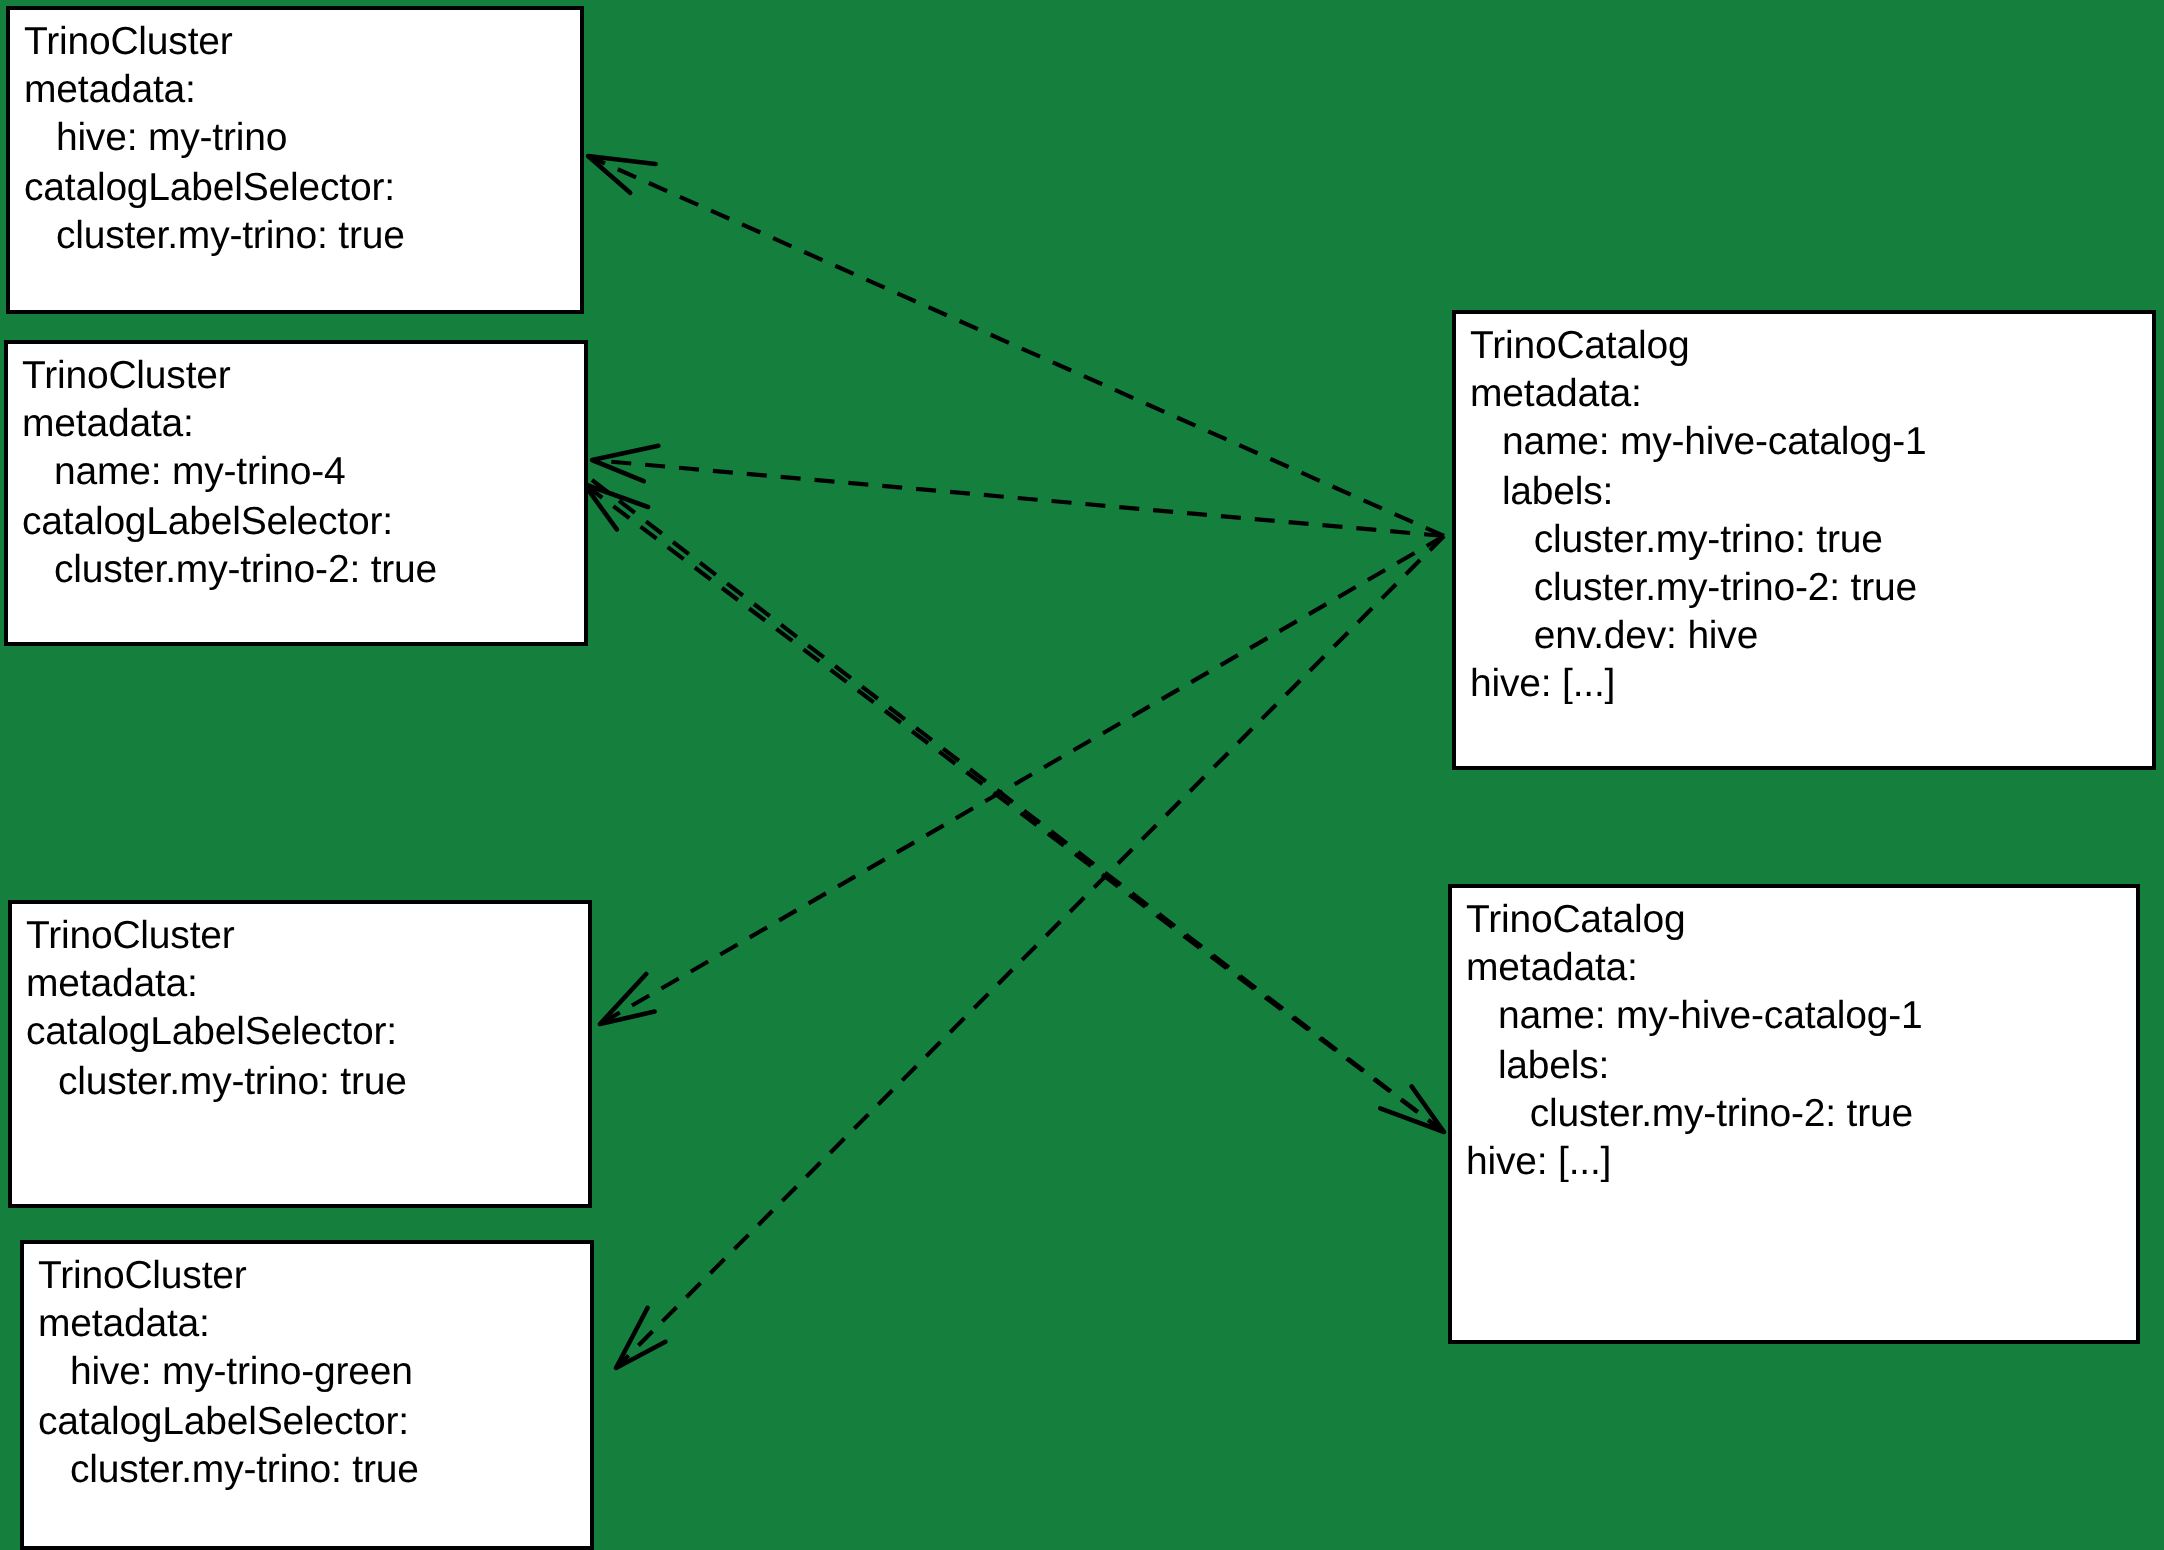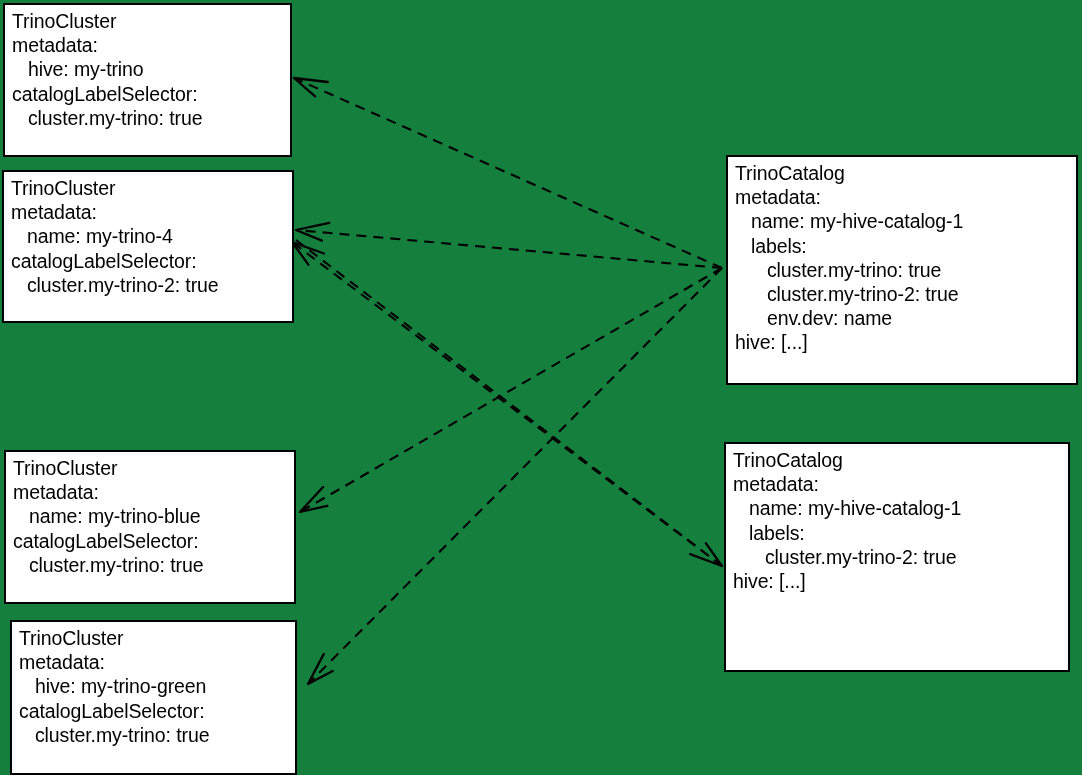--- a/index.html
+++ b/index.html
@@ -74,39 +74,38 @@
       <div class="node" style="left: 2px; top: 170px; width: 292px; height: 153px; border-color: rgb(0, 0, 0);">
         <div class="line">TrinoCluster</div>
         <div class="line">metadata:</div>
         <div class="line">   name: my-trino-4</div>
         <div class="line">catalogLabelSelector:</div>
         <div class="line">   cluster.my-trino-2: true</div>
       </div>
       <div class="node" style="left: 4px; top: 450px; width: 292px; height: 154px; border-color: rgb(0, 0, 0);">
         <div class="line">TrinoCluster</div>
         <div class="line">metadata:</div>
-        <div class="line">   name: my-trino-blue</div>
         <div class="line">catalogLabelSelector:</div>
         <div class="line">   cluster.my-trino: true</div>
       </div>
       <div class="node" style="left: 10px; top: 620px; width: 287px; height: 155px; border-color: rgb(0, 0, 0);">
         <div class="line">TrinoCluster</div>
         <div class="line">metadata:</div>
         <div class="line">   hive: my-trino-green</div>
         <div class="line">catalogLabelSelector:</div>
         <div class="line">   cluster.my-trino: true</div>
       </div>
       <div class="node" style="left: 726px; top: 155px; width: 352px; height: 230px; border-color: rgb(0, 0, 0);">
         <div class="line">TrinoCatalog</div>
         <div class="line">metadata:</div>
         <div class="line">   name: my-hive-catalog-1</div>
         <div class="line">   labels:</div>
         <div class="line">      cluster.my-trino: true</div>
         <div class="line">      cluster.my-trino-2: true</div>
-        <div class="line">      env.dev: name</div>
+        <div class="line">      env.dev: hive</div>
         <div class="line">hive: [...]</div>
       </div>
       <div class="node" style="left: 724px; top: 442px; width: 346px; height: 230px; border-color: rgb(0, 0, 0);">
         <div class="line">TrinoCatalog</div>
         <div class="line">metadata:</div>
         <div class="line">   name: my-hive-catalog-1</div>
         <div class="line">   labels:</div>
         <div class="line">      cluster.my-trino-2: true</div>
         <div class="line">hive: [...]</div>
       </div>

